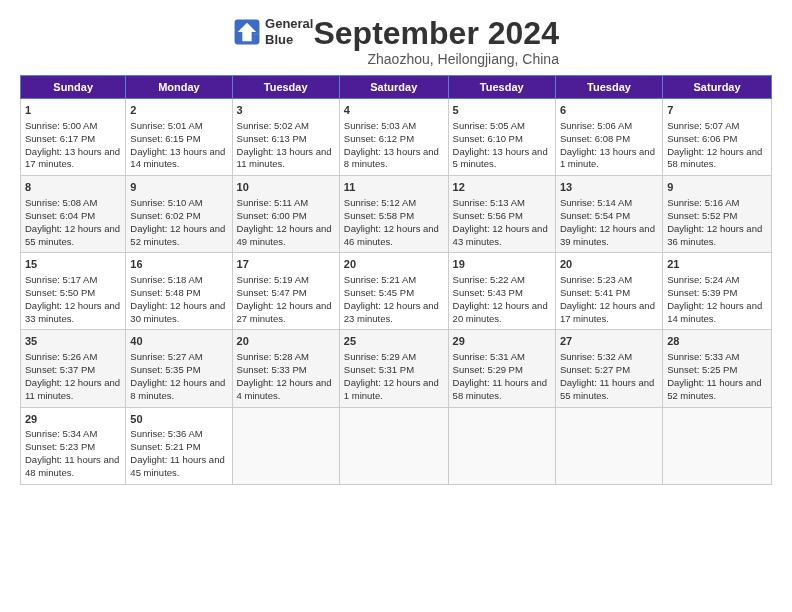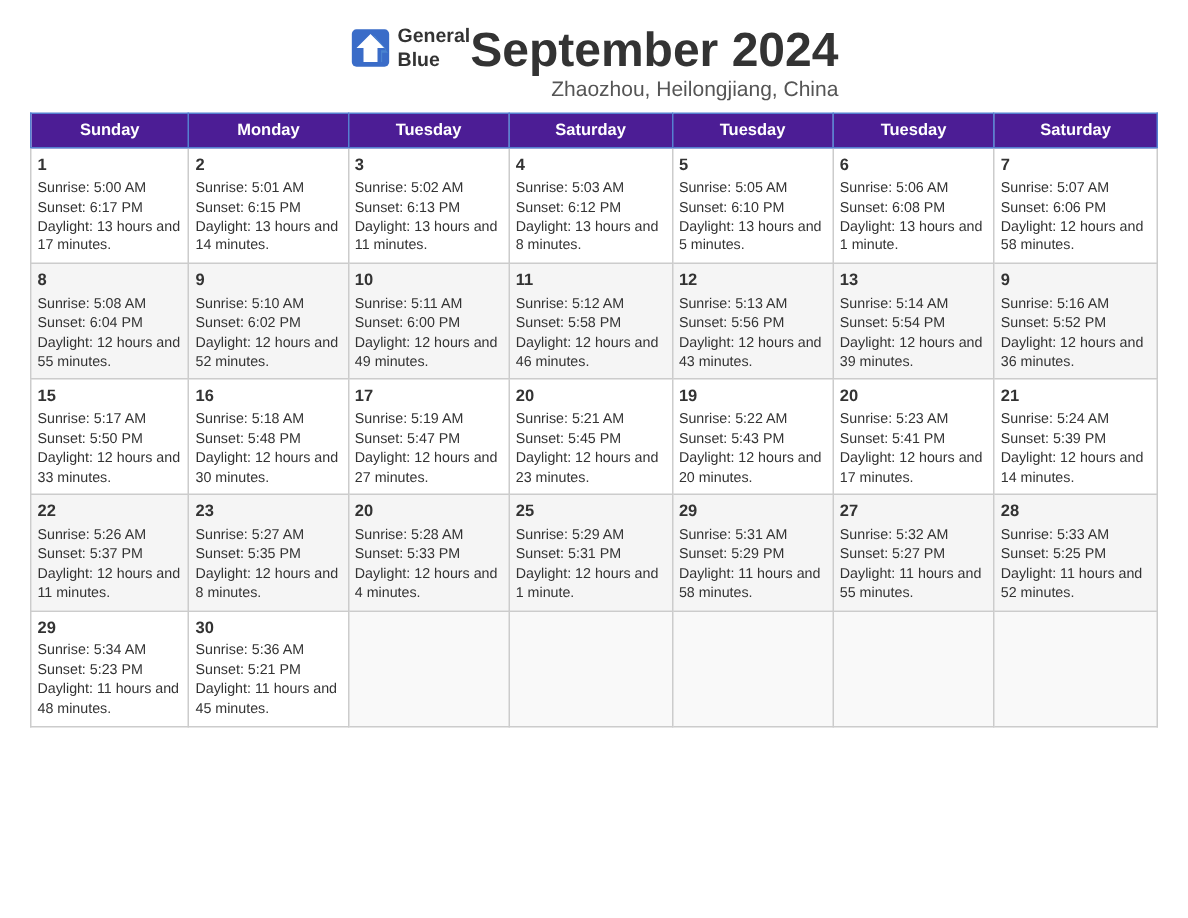--- a/index.html
+++ b/index.html
@@ -211,25 +211,25 @@
           <span>Sunrise: 5:23 AM<br>Sunset: 5:41 PM<br>Daylight: 12 hours and 17 minutes.</span>
         </td>
         <td>
           <span class="day-num">21</span>
           <span>Sunrise: 5:24 AM<br>Sunset: 5:39 PM<br>Daylight: 12 hours and 14 minutes.</span>
         </td>
       </tr>
 
       <tr>
         <td>
-          <span class="day-num">22</span>
+          <span class="day-num">35</span>
           <span>Sunrise: 5:26 AM<br>Sunset: 5:37 PM<br>Daylight: 12 hours and 11 minutes.</span>
         </td>
         <td>
-          <span class="day-num">23</span>
+          <span class="day-num">40</span>
           <span>Sunrise: 5:27 AM<br>Sunset: 5:35 PM<br>Daylight: 12 hours and 8 minutes.</span>
         </td>
         <td>
           <span class="day-num">20</span>
           <span>Sunrise: 5:28 AM<br>Sunset: 5:33 PM<br>Daylight: 12 hours and 4 minutes.</span>
         </td>
         <td>
           <span class="day-num">25</span>
           <span>Sunrise: 5:29 AM<br>Sunset: 5:31 PM<br>Daylight: 12 hours and 1 minute.</span>
         </td>
@@ -246,21 +246,21 @@
           <span>Sunrise: 5:33 AM<br>Sunset: 5:25 PM<br>Daylight: 11 hours and 52 minutes.</span>
         </td>
       </tr>
 
       <tr>
         <td>
           <span class="day-num">29</span>
           <span>Sunrise: 5:34 AM<br>Sunset: 5:23 PM<br>Daylight: 11 hours and 48 minutes.</span>
         </td>
         <td>
-          <span class="day-num">30</span>
+          <span class="day-num">50</span>
           <span>Sunrise: 5:36 AM<br>Sunset: 5:21 PM<br>Daylight: 11 hours and 45 minutes.</span>
         </td>
         <td class="empty-cell"></td>
         <td class="empty-cell"></td>
         <td class="empty-cell"></td>
         <td class="empty-cell"></td>
         <td class="empty-cell"></td>
       </tr>
     </tbody>
   </table>

